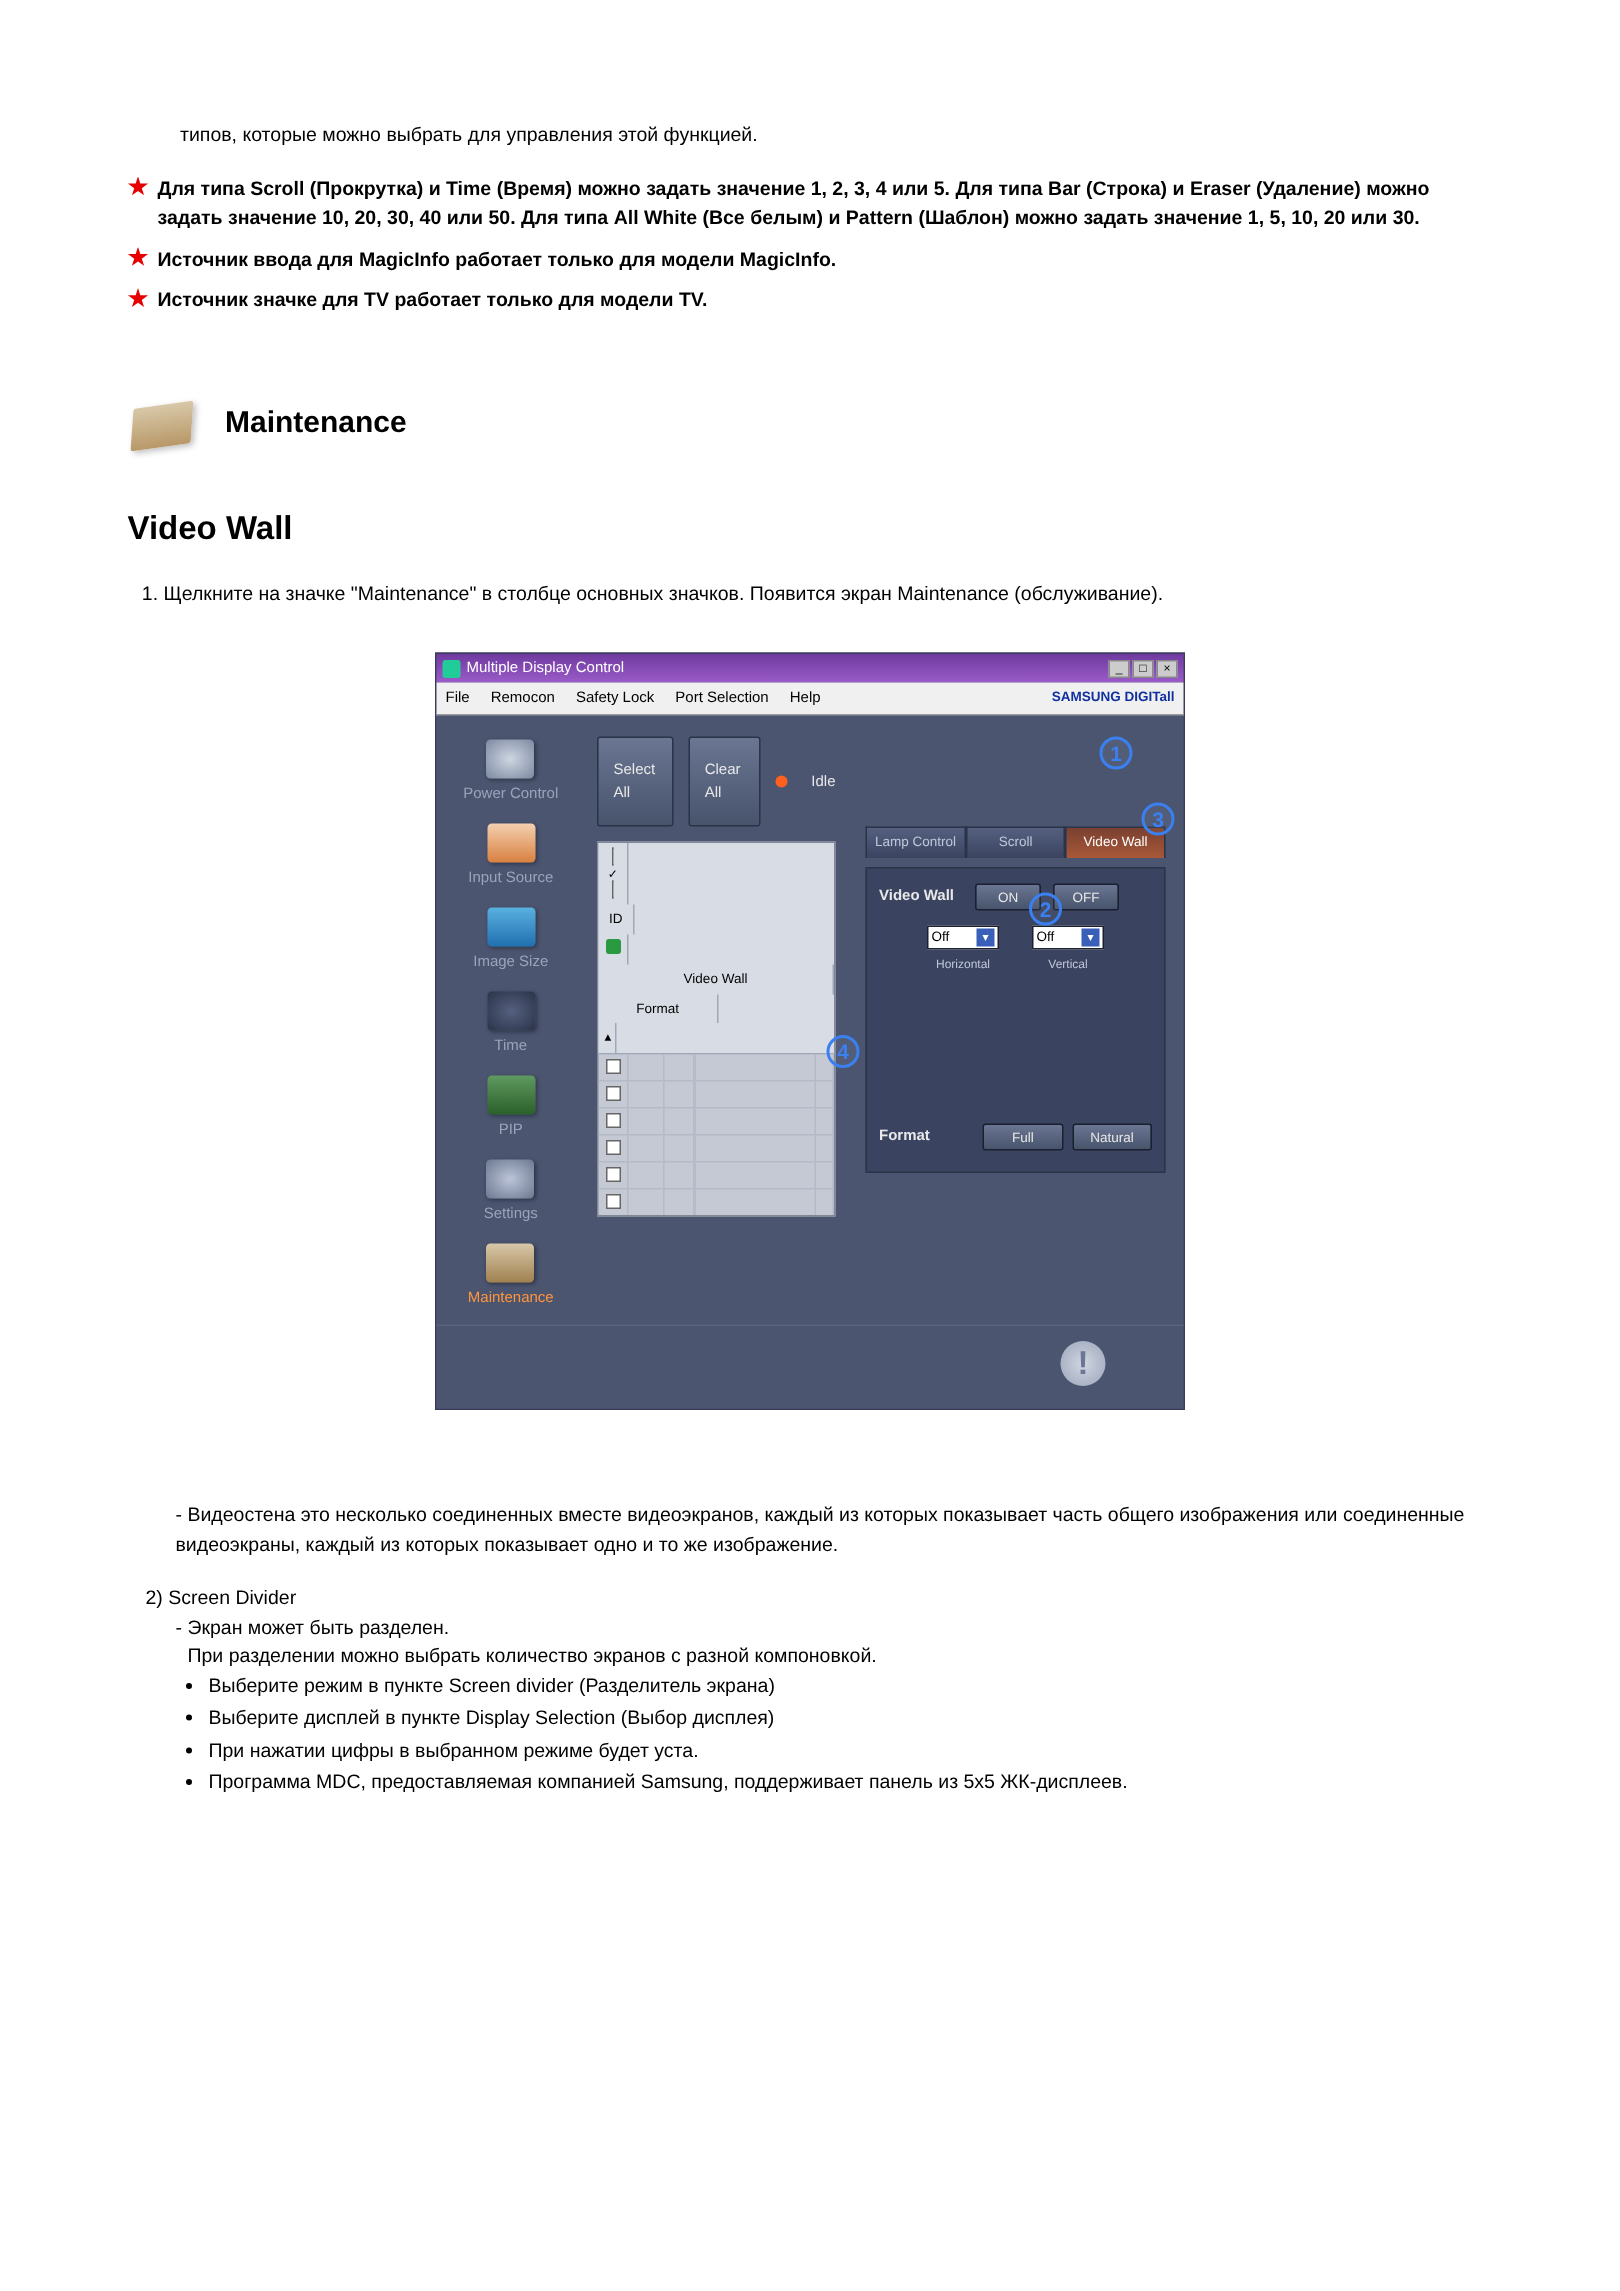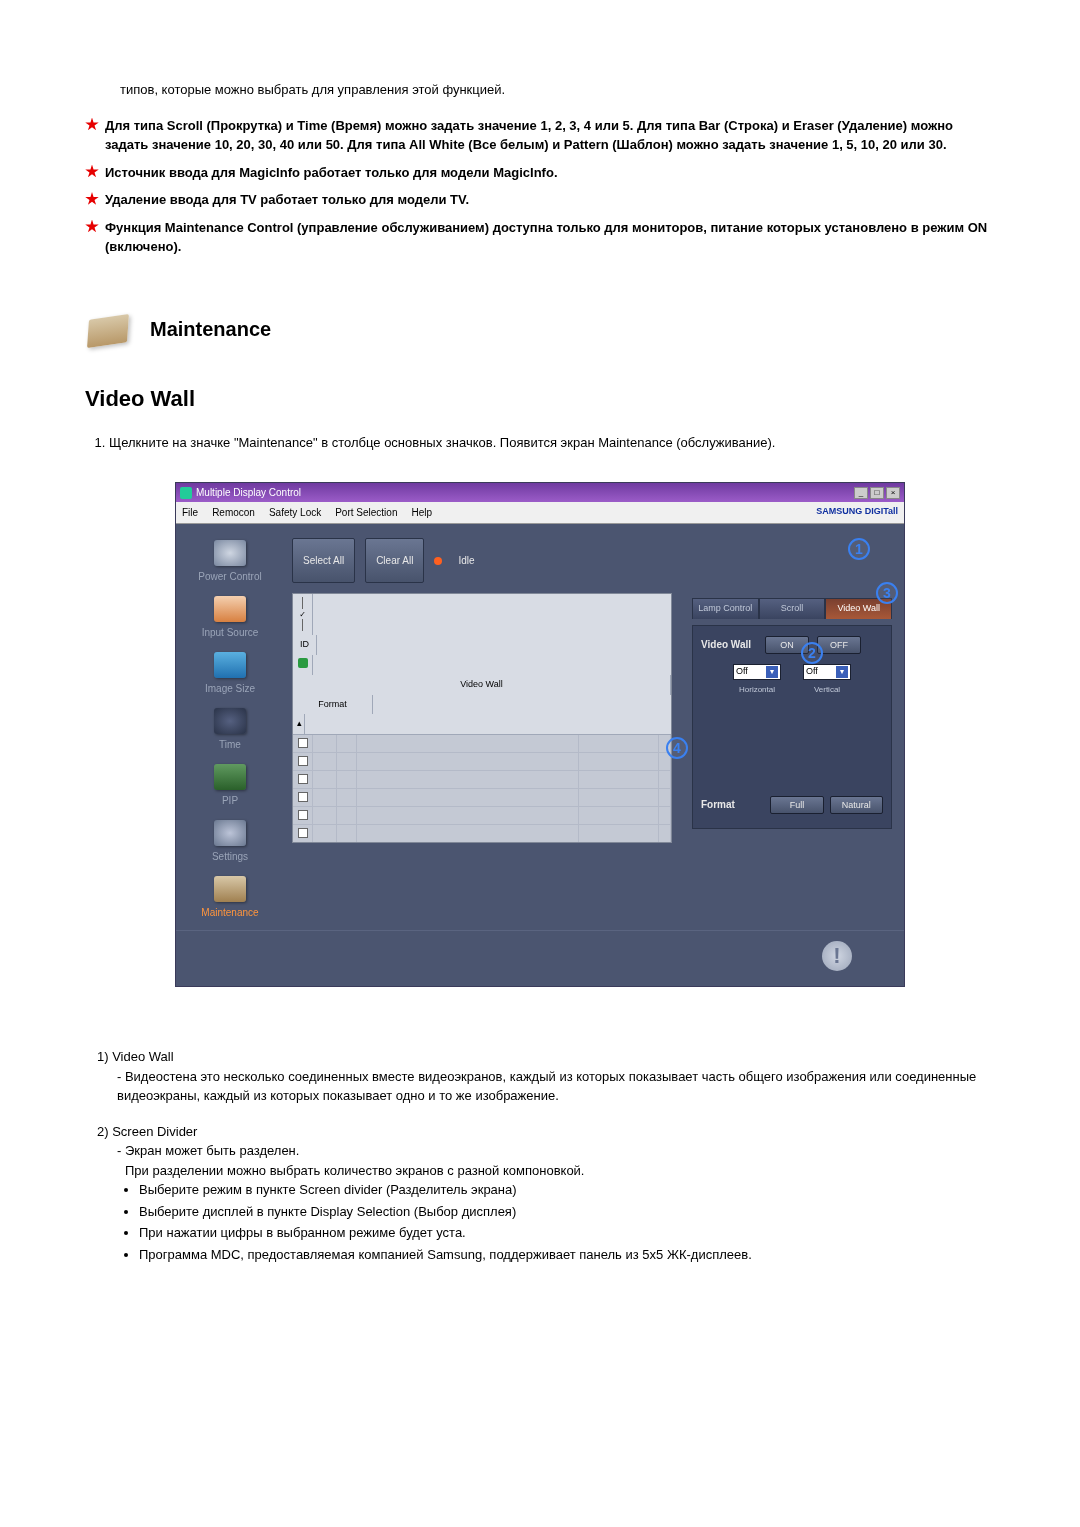--- a/index.html
+++ b/index.html
@@ -36,21 +36,21 @@
     position: absolute; top: 10px; left: 8px;
     box-shadow: 2px 2px 4px rgba(0,0,0,.25);
   }
   .h-maint { font-size: 20px; font-weight: bold; font-family: Arial; }
   .h-video { font-size: 22px; font-weight: bold; margin-bottom: 18px; }
   .intro-list { padding-left: 24px; margin-bottom: 30px; }
   .intro-list li { margin-bottom: 8px; }
 
   
   .mdc-window {
-    width: 730px; margin: 30px auto 60px auto;
+    width: 500px; margin: 30px auto 60px auto;
     border: 1px solid #3a3a5a;
     font-size: 10px;
     color: #e8e8e8;
     background: #4b5570;
   }
   .mdc-titlebar {
     background: linear-gradient(#6f3aa0,#9b5cc8);
     color: #fff; padding: 2px 4px;
     display: flex; align-items: center; justify-content: space-between;
   }
@@ -162,22 +162,21 @@
   .bot-item ul.bullets li { margin-bottom: 2px; }
 </style>
 </head>
 <body>
 
 <div class="top-line">типов, которые можно выбрать для управления этой функцией.</div>
 
 <ul class="star-list">
   <li>Для типа Scroll (Прокрутка) и Time (Время) можно задать значение 1, 2, 3, 4 или 5. Для типа Bar (Строка) и Eraser (Удаление) можно задать значение 10, 20, 30, 40 или 50. Для типа All White (Все белым) и Pattern (Шаблон) можно задать значение 1, 5, 10, 20 или 30.</li>
   <li>Источник ввода для MagicInfo работает только для модели MagicInfo.</li>
-  <li>Удаление ввода для TV работает только для модели TV.</li>
-  <li>Функция Maintenance Control (управление обслуживанием) доступна только для мониторов, питание которых установлено в режим ON (включено).</li>
+  <li>Источник значке для TV работает только для модели TV.</li>
 </ul>
 
 <div class="section-icon-row">
   <div class="section-icon">
       <div class="box3d"></div>
     </div>
   <div class="h-maint">Maintenance</div>
 </div>
 
 <div class="h-video">Video Wall</div>
@@ -421,21 +420,20 @@
       </div>
     </div>
   </div>
   <div class="mdc-footer">
     <div class="info-icon">!</div>
   </div>
 </div>
 
 <div class="bot-list">
   <div class="bot-item">
-    <div class="num">1)  Video Wall</div>
     <div class="desc">- Видеостена это несколько соединенных вместе видеоэкранов, каждый из которых показывает часть общего изображения или соединенные видеоэкраны, каждый из которых показывает одно и то же изображение.</div>
   </div>
   <div class="bot-item">
     <div class="num">2)  Screen Divider</div>
     <div class="desc">- Экран может быть разделен.</div>
     <div class="desc" style="padding-left:28px">При разделении можно выбрать количество экранов с разной компоновкой.</div>
     <ul class="bullets">
       <li>Выберите режим в пункте Screen divider (Разделитель экрана)</li>
       <li>Выберите дисплей в пункте Display Selection (Выбор дисплея)</li>
       <li>При нажатии цифры в выбранном режиме будет уста.</li>

